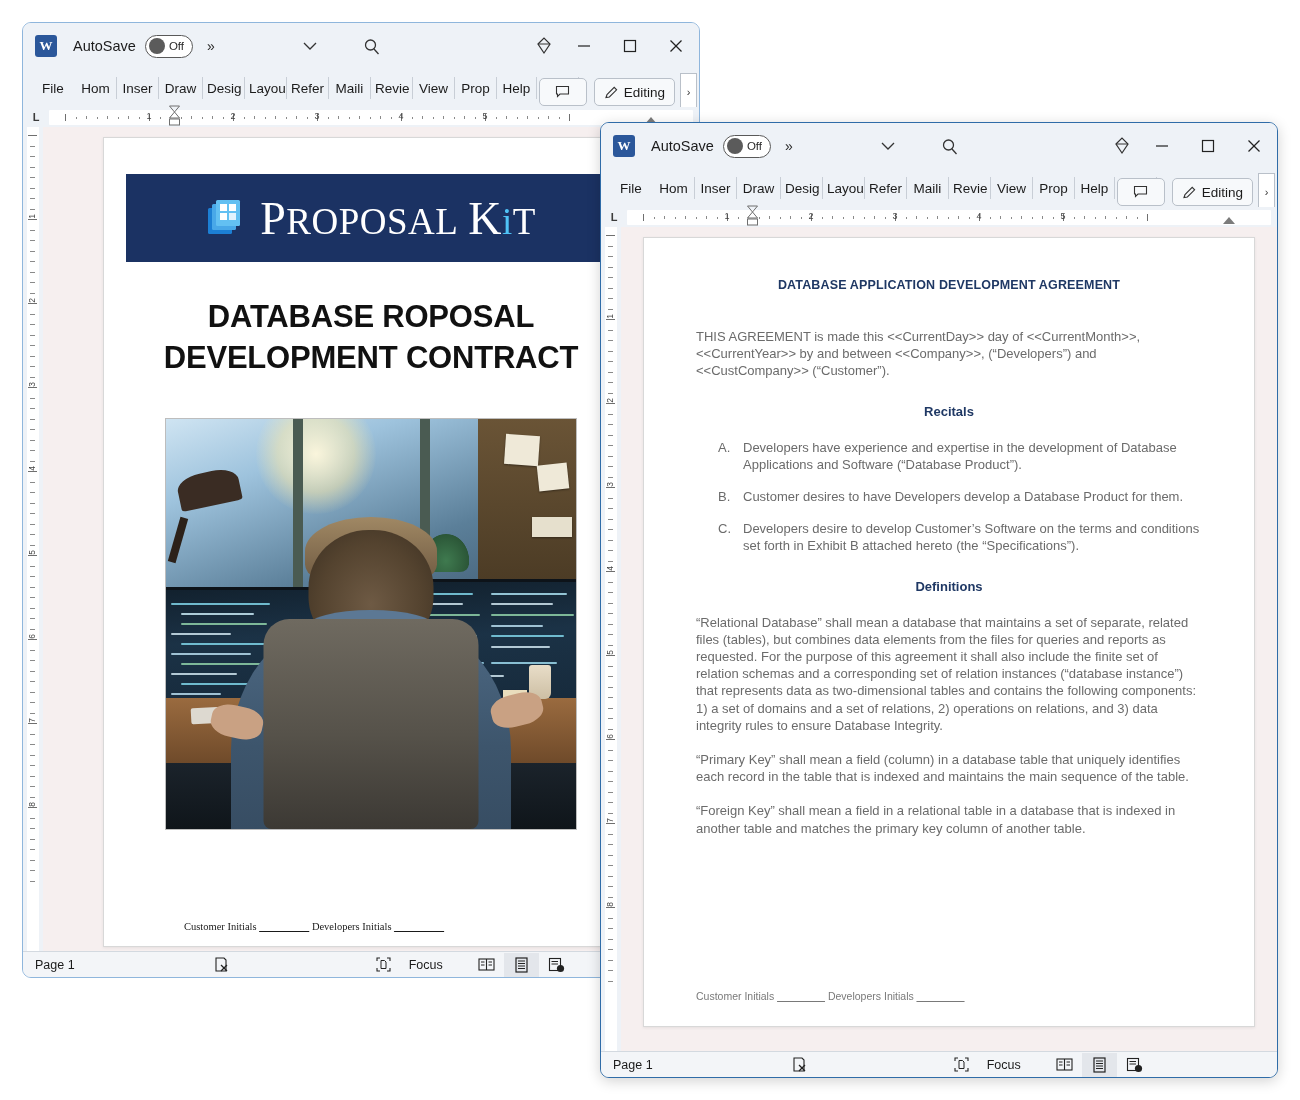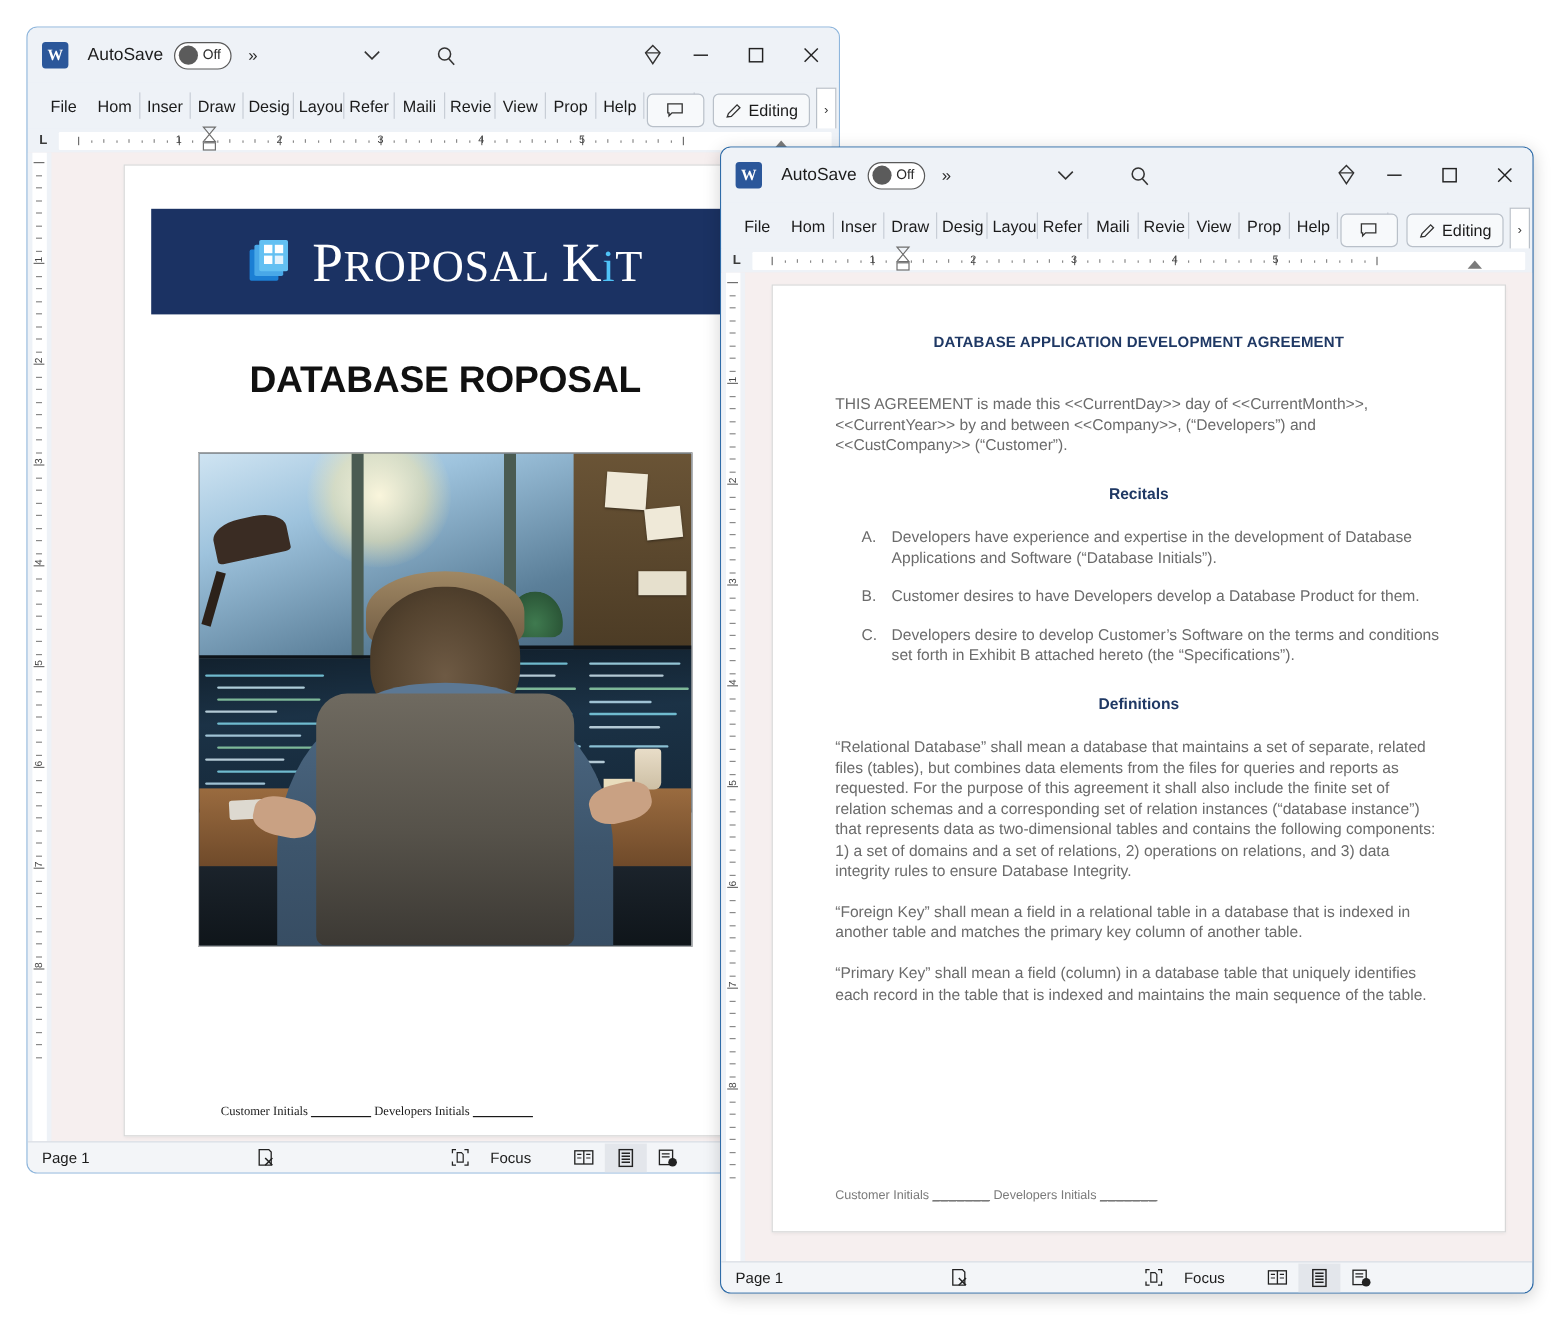--- a/index.html
+++ b/index.html
@@ -627,20 +627,21 @@
                 <rect x="23" y="15" width="7" height="7" fill="#e3f3fd"></rect>
               </svg>
             </div>
             <div class="pk-title">
               <span class="cap">P</span><span>ROPOSAL</span>&nbsp;<span class="cap">K</span><span class="kdot">i</span><span>T</span>
             </div>
           </div>
 
           <div class="cover-title">
             <div>DATABASE ROPOSAL</div>
+            <div>DEVELOPMENT CONTRACT</div>
           </div>
 
           <div class="cover-photo">
             <div class="ph ph-window"></div>
             <div class="ph ph-sun"></div>
             <div class="ph ph-frameV" style="left:31%"></div>
             <div class="ph ph-frameV" style="left:62%"></div>
             <div class="ph ph-corkboard"></div>
             <div class="ph ph-note" style="right:9%;top:4%;width:34px;height:30px;transform:rotate(4deg)"></div>
             <div class="ph ph-note" style="right:2%;top:11%;width:30px;height:26px;transform:rotate(-6deg)"></div>
@@ -987,36 +988,36 @@
       <div class="docscroll">
 
         <div class="page agreement">
           <div class="agr-h1">DATABASE APPLICATION DEVELOPMENT AGREEMENT</div>
           <div class="agr-p">THIS AGREEMENT is made this &lt;&lt;CurrentDay&gt;&gt; day of &lt;&lt;CurrentMonth&gt;&gt;, &lt;&lt;CurrentYear&gt;&gt; by and between &lt;&lt;Company&gt;&gt;, (“Developers”) and &lt;&lt;CustCompany&gt;&gt; (“Customer”).</div>
           <div class="agr-h2">Recitals</div>
 
           <div class="agr-list">
             <div class="agr-li">
               <span class="mark">A.</span>
-              <span>Developers have experience and expertise in the development of Database Applications and Software (“Database Initials”).</span>
+              <span>Developers have experience and expertise in the development of Database Applications and Software (“Database Product”).</span>
             </div>
             <div class="agr-li">
               <span class="mark">B.</span>
               <span>Customer desires to have Developers develop a Database Product for them.</span>
             </div>
             <div class="agr-li">
               <span class="mark">C.</span>
               <span>Developers desire to develop Customer’s Software on the terms and conditions set forth in Exhibit B attached hereto (the “Specifications”).</span>
             </div>
           </div>
 
           <div class="agr-h2">Definitions</div>
           <div class="agr-p">“Relational Database” shall mean a database that maintains a set of separate, related files (tables), but combines data elements from the files for queries and reports as requested. For the purpose of this agreement it shall also include the finite set of relation schemas and a corresponding set of relation instances (“database instance”) that represents data as two-dimensional tables and contains the following components: 1) a set of domains and a set of relations, 2) operations on relations, and 3) data integrity rules to ensure Database Integrity.</div>
+          <div class="agr-p">“Primary Key” shall mean a field (column) in a database table that uniquely identifies each record in the table that is indexed and maintains the main sequence of the table.</div>
           <div class="agr-p">“Foreign Key” shall mean a field in a relational table in a database that is indexed in another table and matches the primary key column of another table.</div>
-          <div class="agr-p">“Primary Key” shall mean a field (column) in a database table that uniquely identifies each record in the table that is indexed and maintains the main sequence of the table.</div>
 
           <div class="agr-footer">
             <span>Customer Initials</span>
             <span class="ln">_______</span>
             <span>Developers Initials</span>
             <span class="ln">_______</span>
           </div>
         </div>
 
       </div>

